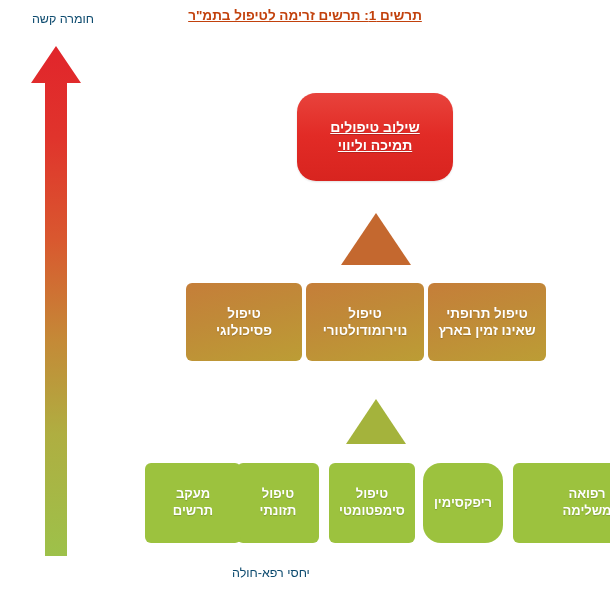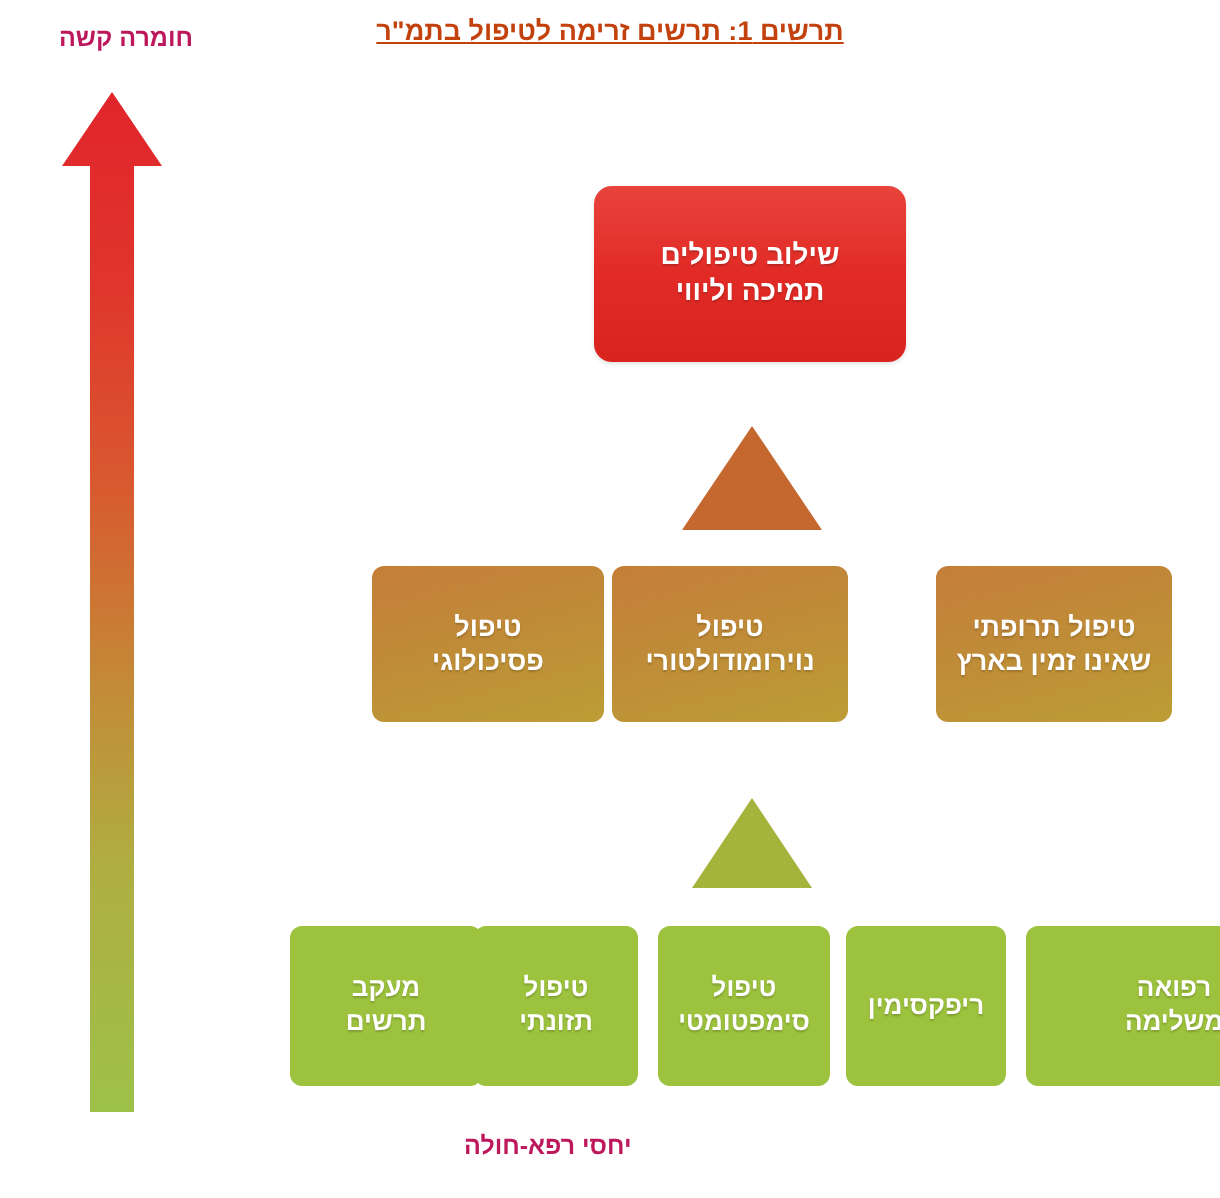--- a/index.html
+++ b/index.html
@@ -37,22 +37,22 @@
     left: 28px;
     top: 46px;
     width: 56px;
     height: 510px;
   }
   #severity-axis svg { display: block; }
 
   .axis-label {
     position: absolute;
     font-size: 12.5px;
-    font-weight: bold;
-    color: #be185d;
+    font-weight: normal;
+    color: #0c4a6e;
     direction: rtl;
     white-space: nowrap;
   }
   #axis-label-top {
     left: 8px;
     top: 12px;
     width: 110px;
     text-align: center;
   }
   #axis-label-bottom {
@@ -87,48 +87,49 @@
   }
 
   
   #node-top {
     left: 297px;
     top: 93px;
     width: 156px;
     height: 88px;
     font-size: 14px;
     background: linear-gradient(180deg, #E8433C 0%, #E22B26 48%, #D8241F 100%);
-    border-radius: 9px;
+    border-radius: 19px;
     box-shadow: 0 1px 2px rgba(0,0,0,0.12);
+    text-decoration: underline;
   }
 
   
   .gold-box {
     top: 283px;
     height: 78px;
     font-size: 13.5px;
     background: linear-gradient(165deg, #C57E39 0%, #C08A38 42%, #BC9D35 100%);
     border-radius: 6px;
   }
   #node-mid-3 { left: 186px; width: 116px; }   
   #node-mid-2 { left: 306px; width: 118px; }
-  #node-mid-1 { left: 428px; width: 118px; margin-left: 40px; }
+  #node-mid-1 { left: 428px; width: 118px; }
 
   
   .green-box {
     top: 463px;
     height: 80px;
     font-size: 13px;
     background: #9CC23E;
     border-radius: 6px;
   }
   #node-bot-5 { left: 145px; width: 96px; }
   #node-bot-4 { left: 237px; width: 82px; }
   #node-bot-3 { left: 329px; width: 86px; }
-  #node-bot-2 { left: 423px; width: 80px; }
+  #node-bot-2 { left: 423px; width: 80px; border-radius: 18px; }
   #node-bot-1 { left: 513px; width: 104px; padding-left: 48px; }
 
   
   .connector-triangle {
     position: absolute;
     width: 0;
     height: 0;
   }
   #connector-upper {
     left: 341px;

